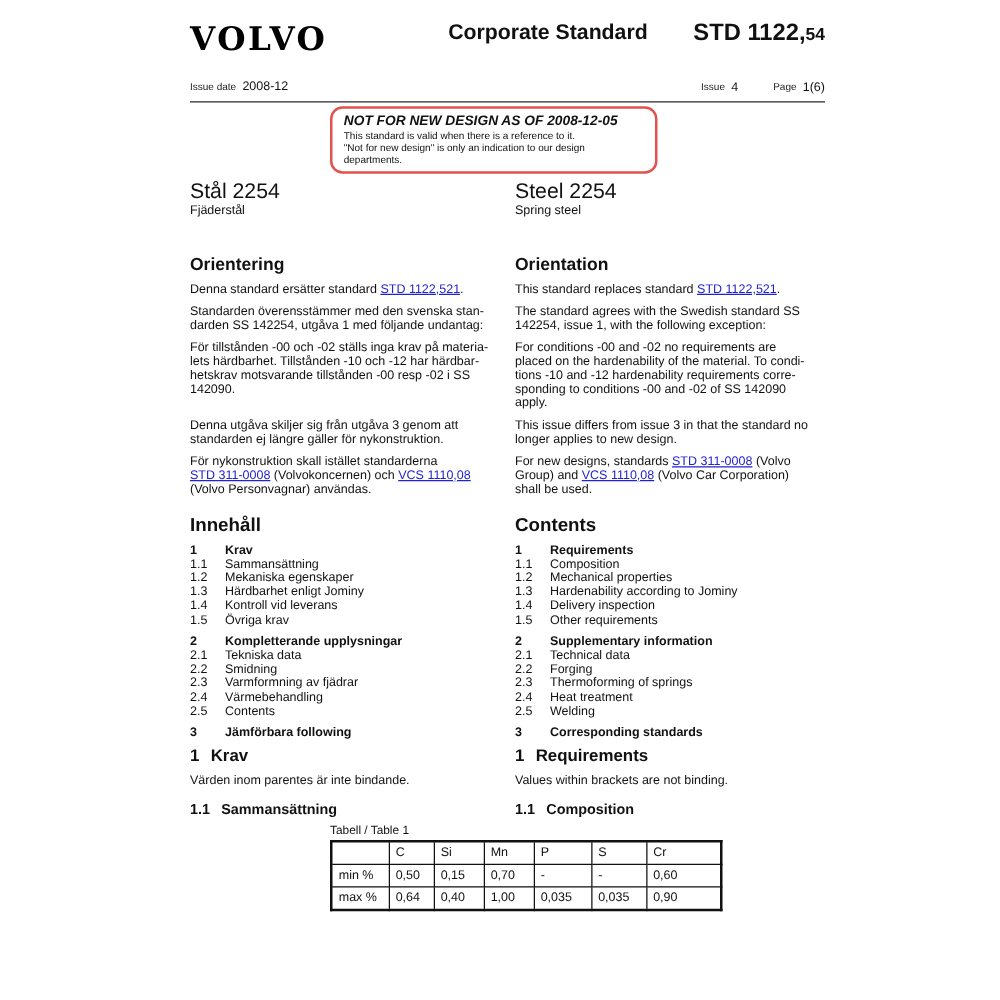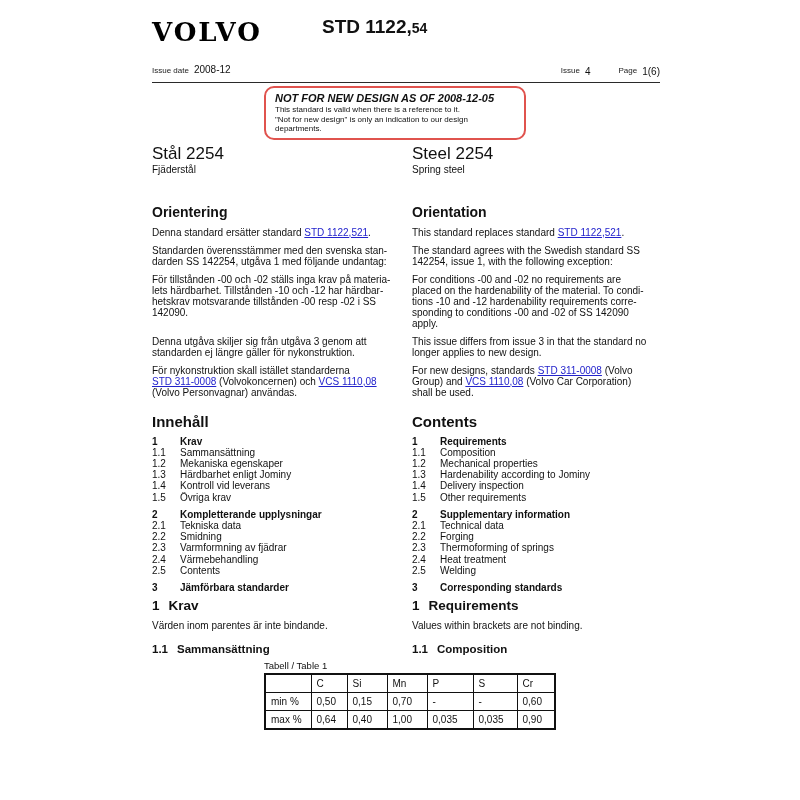--- a/index.html
+++ b/index.html
@@ -63,29 +63,30 @@
 
   
   .tableWrap { margin: 5px 0 0 112px; }
   .tLabel { font-size: 9.5px; margin-bottom: 2px; }
   table.comp { border-collapse: collapse; border: 2px solid #111; }
   table.comp td {
     border: 1px solid #111; font-size: 10px; text-align: left;
     padding: 3px 3px 3px 5px; height: 17px; vertical-align: middle;
   }
   .cw0 { width: 46px; } .cw1 { width: 36px; } .cw2 { width: 40px; }
-  .cw3 { width: 40px; } .cw4 { width: 46px; } .cw5 { width: 44px; } .cw6 { width: 38px; }
+  .cw3 { width: 40px; } .cw4 { width: 46px; } .cw5 { width: 44px; } .cw6 { width: 60px; }
 </style>
 </head>
 <body>
 
 <div class="page">
 
   <div class="hdr">
     <div class="logo">VOLVO</div>
+    <div class="docType">Corporate Standard</div>
     <div class="stdNo"><span>STD 1122,</span><span class="sub">54</span></div>
   </div>
 
   <div class="issueRow">
     <span class="lbl">Issue date</span>
     <span>2008-12</span>
     <div class="issueRight">
       <span class="grp">
           <span class="lbl">Issue</span>
           <span>4</span>
@@ -251,21 +252,21 @@
           <span>Heat treatment</span>
         </div>
       <div class="tocRow">
           <span class="n">2.5</span>
           <span>Welding</span>
         </div>
     </div>
 
     <div class="tocRow b">
         <span class="n">3</span>
-        <span>Jämförbara standarder</span>
+        <span>Jämförbara following</span>
       </div>
     <div class="tocRow b">
         <span class="n">3</span>
         <span>Corresponding standards</span>
       </div>
 
     <div class="kravH"><span class="num">1</span><span>Krav</span></div>
     <div class="kravH"><span class="num">1</span><span>Requirements</span></div>
 
     <div class="bodyP">Värden inom parentes är inte bindande.</div>

